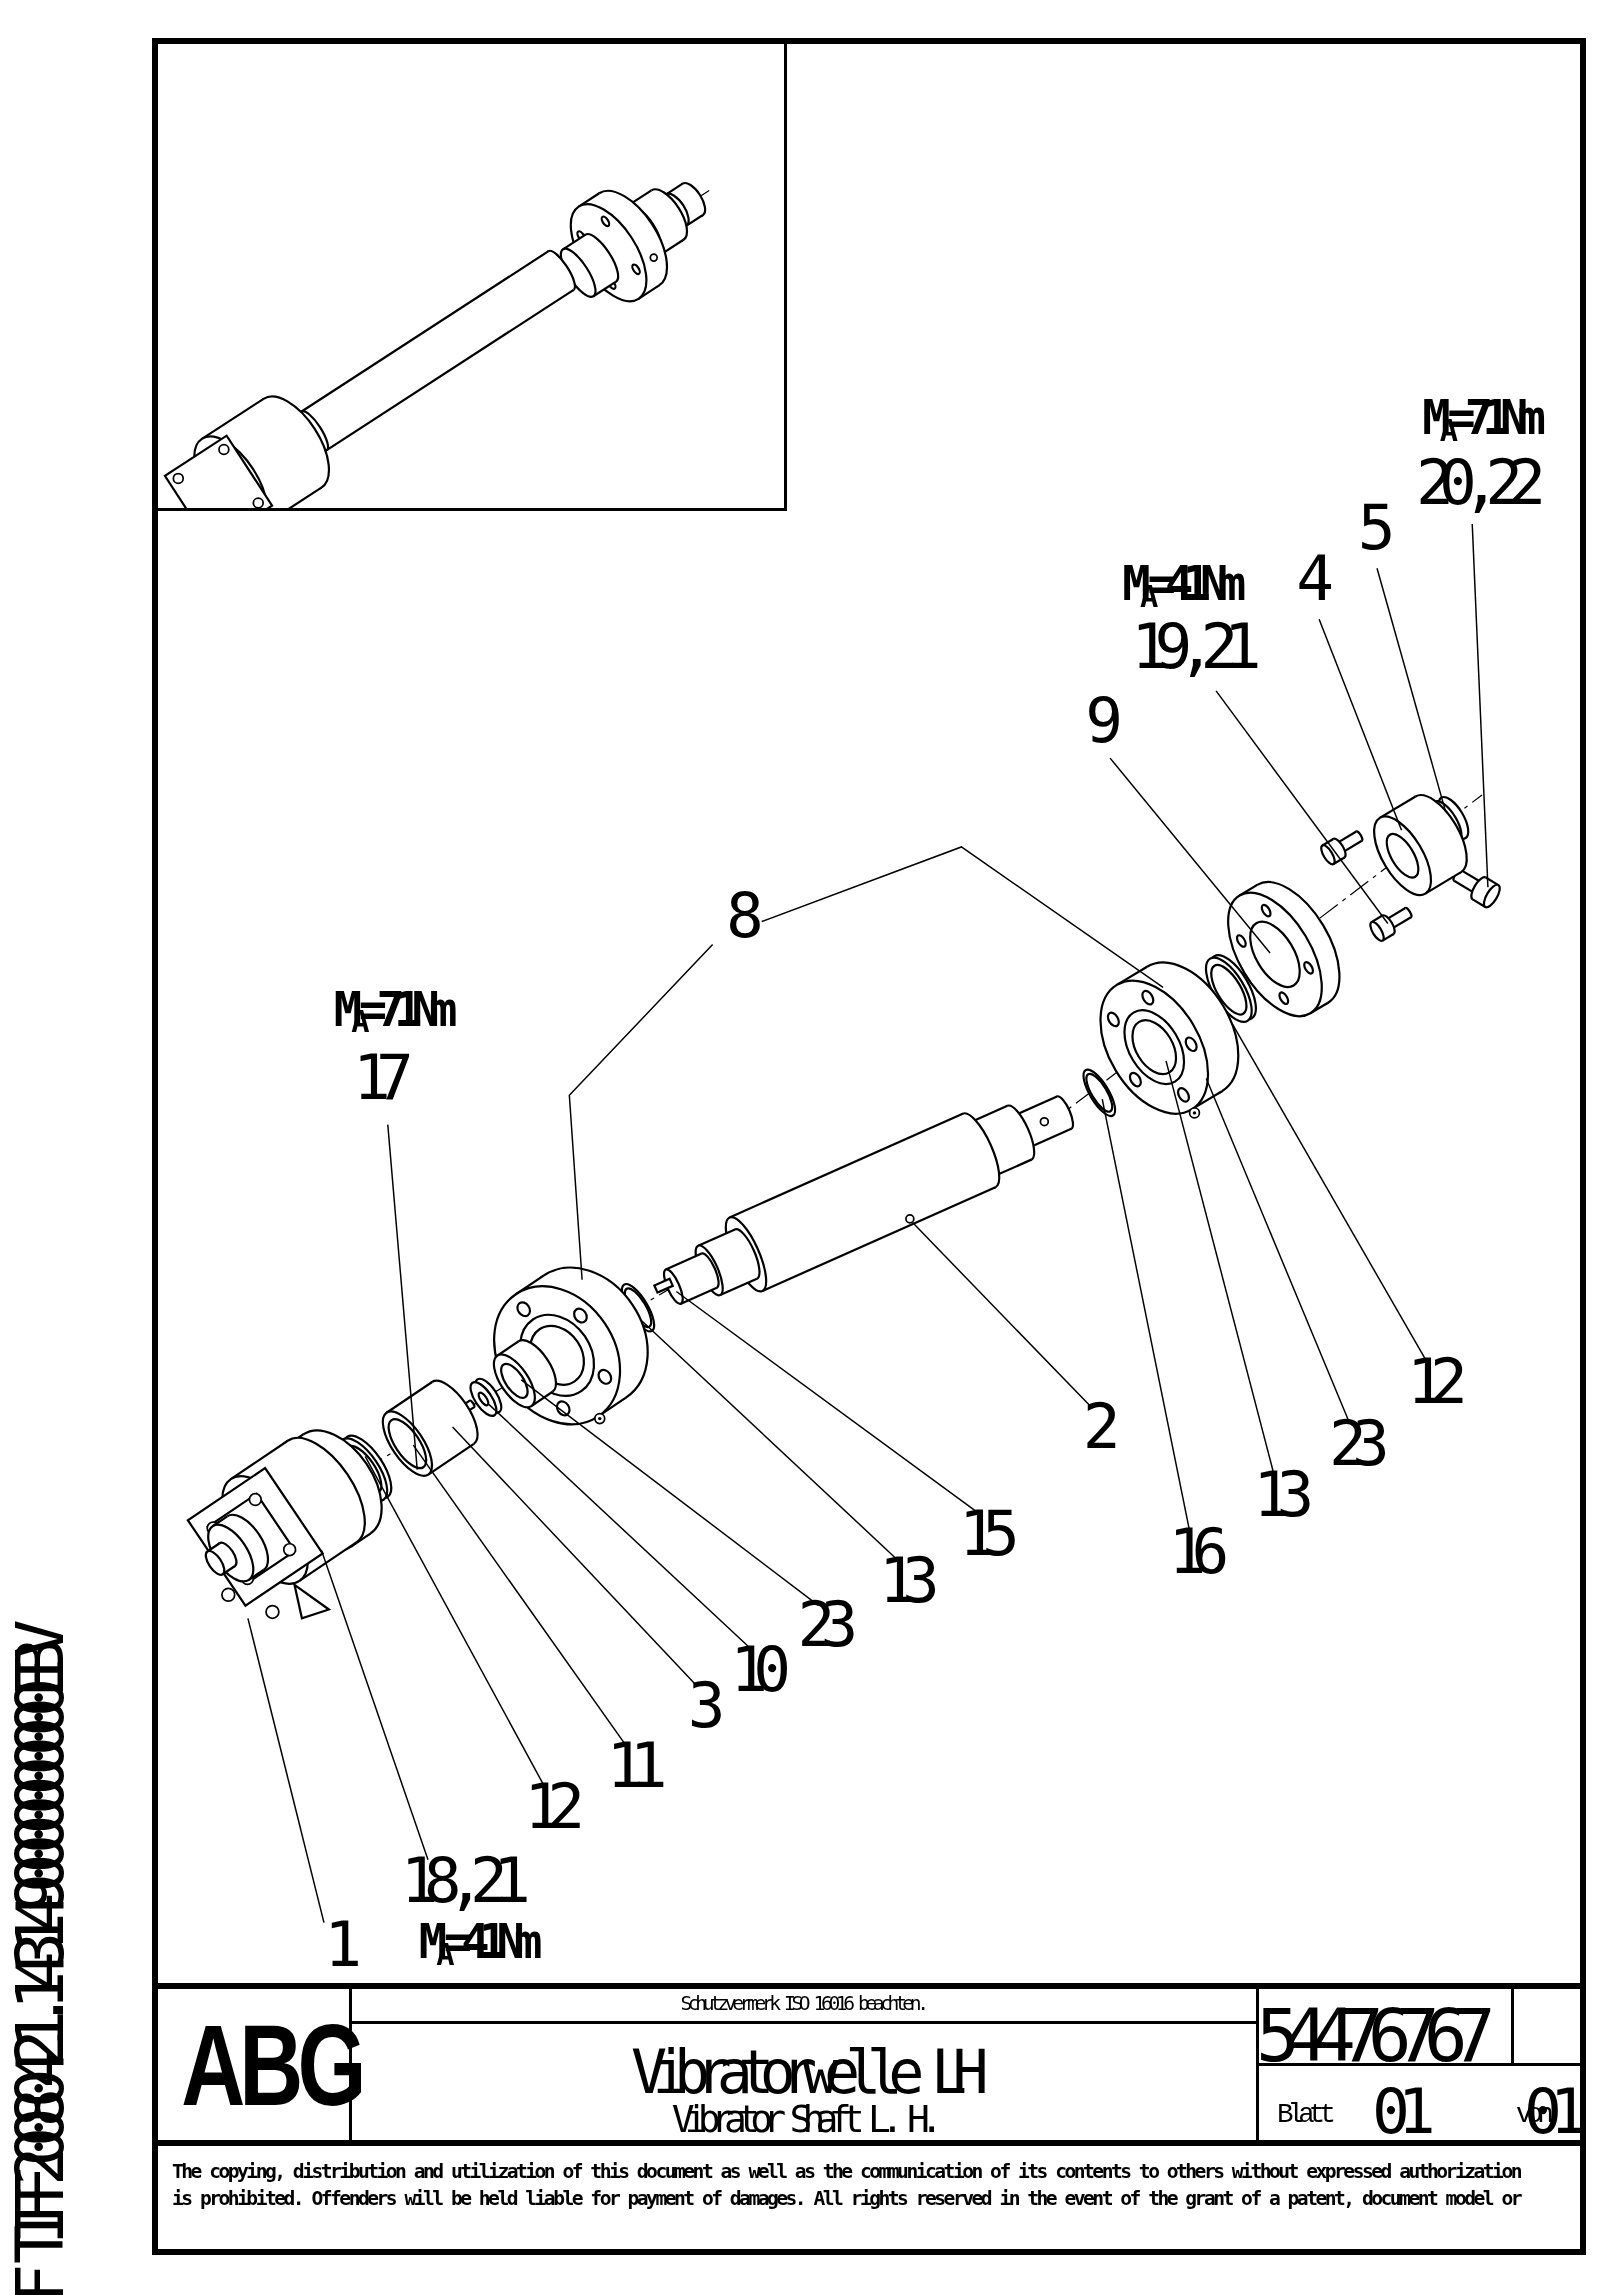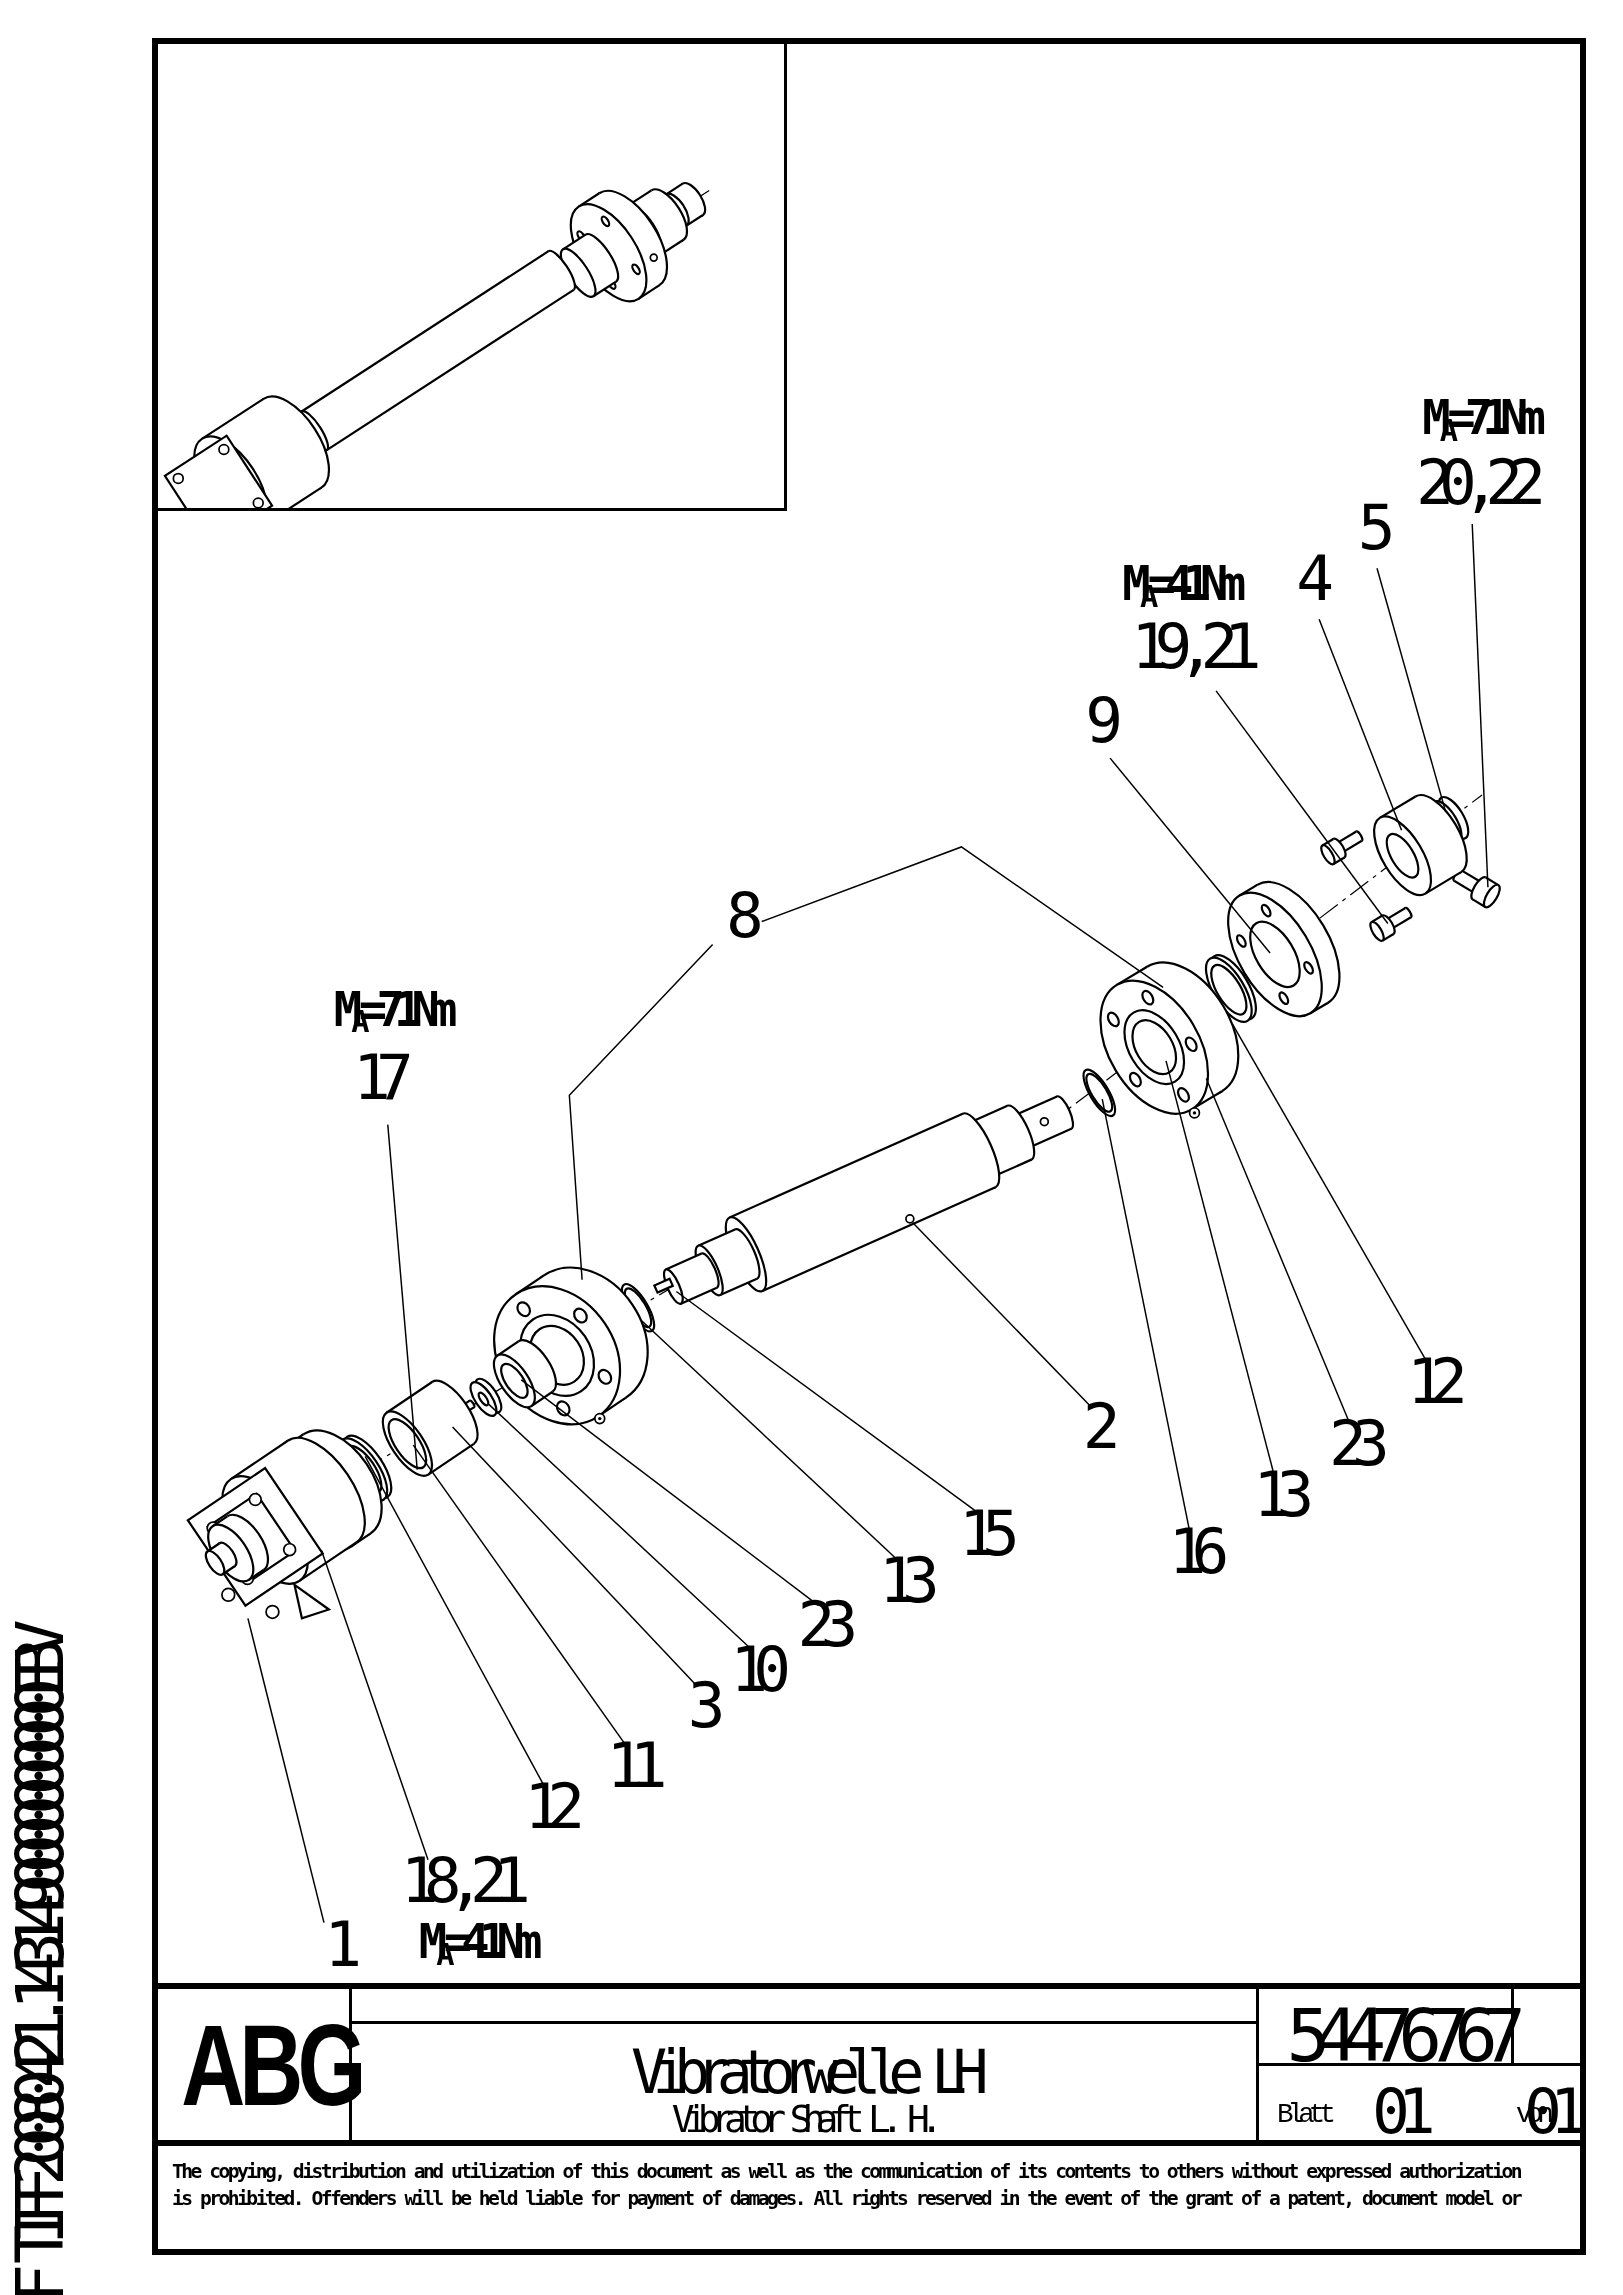--- a/index.html
+++ b/index.html
@@ -5,21 +5,21 @@
   html,body{margin:0;padding:0;background:#fff;}
   #page{position:relative;width:1623px;height:2295px;background:#ffffff;overflow:hidden;
         font-family:"DejaVu Sans Mono",monospace;color:#000;}
   .ln{position:absolute;background:#000;}
   .txt{position:absolute;white-space:pre;color:#000;}
   .vtext{position:absolute;left:2.9px;top:2303px;transform-origin:0 0;transform:rotate(-90deg);
          font-size:65px;letter-spacing:-19.6px;white-space:pre;}
   .schutz{font-size:19.6px;letter-spacing:-4.4px;width:907px;left:349px;top:1992px;text-align:center;}
   .title-de{font-size:60px;letter-spacing:-14.7px;width:907px;left:349px;top:2037px;text-align:center;}
   .title-en{font-size:38px;letter-spacing:-9.8px;width:907px;left:349px;top:2097px;text-align:center;}
-  .docnum{font-size:73px;letter-spacing:-16px;width:254px;left:1256px;top:1993px;text-align:right;}
+  .docnum{font-size:73px;letter-spacing:-16px;width:254px;left:1256px;top:1993px;text-align:left;}
   .abgcell{position:absolute;left:159px;top:1989px;width:224px;height:151px;display:flex;
            align-items:center;justify-content:center;}
   .abg{font-family:"Liberation Sans",sans-serif;font-weight:900;font-size:87px;letter-spacing:-5.9px;
        transform:scale(1.02,1.32);}
   .blatt-s{font-size:27.5px;letter-spacing:-5.9px;font-family:Liberation Mono, monospace;}
   .blatt-b{font-size:63px;letter-spacing:-12.3px;margin-left:8px;}
   .copy{position:absolute;left:172px;top:2159px;font-size:19.6px;letter-spacing:-2.5px;line-height:26.5px;}
   .copy span{display:block;font-weight:bold;}
   svg text{fill:#000;}
   .plabel{font-family:"DejaVu Sans Mono",monospace;font-size:128px;letter-spacing:-30px;text-anchor:middle;}
@@ -442,20 +442,21 @@
   <div class="ln" style="left:152px;top:2140px;width:1434px;height:6.4px;"></div>
   <div class="ln" style="left:349px;top:2021px;width:910px;height:2.5px;"></div>
   <div class="ln" style="left:1256px;top:2063px;width:330px;height:2.5px;"></div>
   <div class="ln" style="left:349px;top:1983px;width:2.9px;height:163px;"></div>
   <div class="ln" style="left:1256px;top:1983px;width:2.9px;height:163px;"></div>
   <div class="ln" style="left:1511px;top:1983px;width:2.9px;height:82px;"></div>
 
   <div class="abgcell">
     <span class="abg">ABG</span>
   </div>
+  <div class="txt schutz">Schutzvermerk ISO 16016 beachten.</div>
   <div class="txt title-en">Vibrator Shaft L. H.</div>
   <div class="txt title-de">Vibratorwelle LH</div>
   <div class="txt docnum">54476767</div>
   <div class="txt blatt-s" style="left:1277px;top:2099px;">Blatt</div>
   <div class="txt blatt-b" style="left:1364px;top:2075px;">01</div>
   <div class="txt blatt-s" style="left:1516px;top:2099px;">von</div>
   <div class="txt blatt-b" style="left:1516px;top:2075px;">01</div>
 
   <div class="copy">
     <span>The copying, distribution and utilization of this document as well as the communication of its contents to others without expressed authorization</span>

